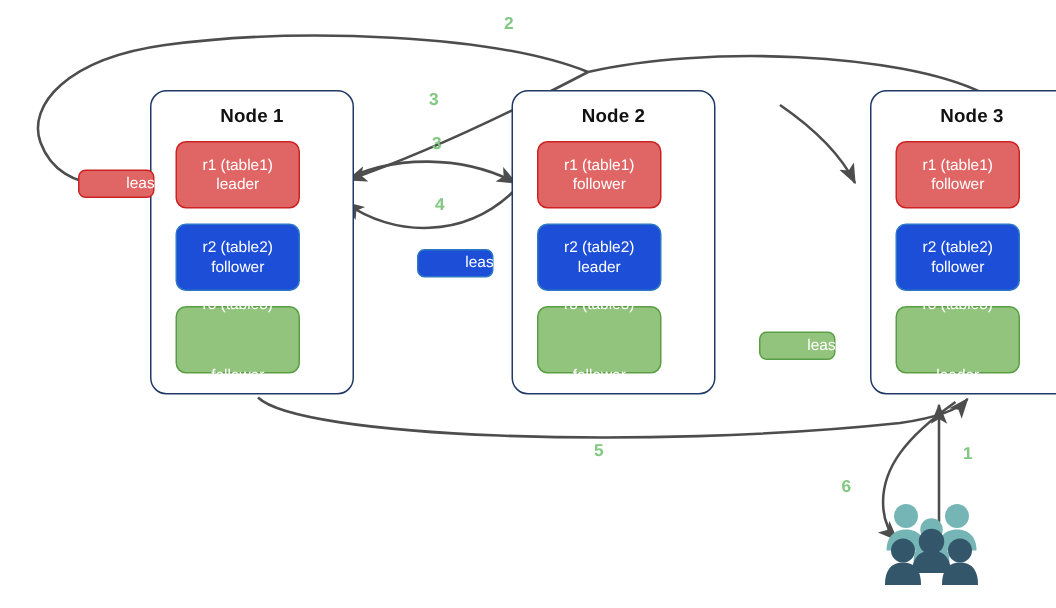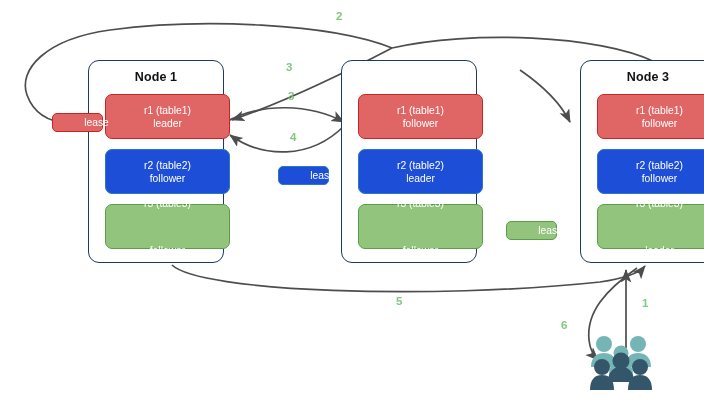--- a/index.html
+++ b/index.html
@@ -42,21 +42,21 @@
     top: 9px;
     text-align: center;
     font-size: 12.5px;
     font-weight: bold;
     color: #111111;
     letter-spacing: 0.1px;
   }
   .replica {
     position: absolute;
     left: 16px;
-    width: 125px;
+    width: 83px;
     height: 45px;
     box-sizing: border-box;
     border-radius: 7px;
     display: flex;
     flex-direction: column;
     align-items: center;
     justify-content: center;
     color: #ffffff;
     font-size: 10.3px;
     line-height: 13px;
@@ -121,37 +121,38 @@
 
     <path d="M 520,70 C 552,92 565,112 570,122" fill="none" stroke="#4d4d4d" stroke-width="1.7" marker-end="url(#ah)"></path>
 
     <path d="M 172,265 C 200,292 430,300 600,282 C 628,278 640,272 645,266" fill="none" stroke="#4d4d4d" stroke-width="1.7" marker-end="url(#ah)"></path>
 
     <path d="M 626,348 L 626,270" fill="none" stroke="#4d4d4d" stroke-width="1.7" marker-end="url(#ah)"></path>
 
     <path d="M 637,268 C 606,290 586,312 589,340 C 590,350 594,356 598,360" fill="none" stroke="#4d4d4d" stroke-width="1.7" marker-end="url(#ah)"></path>
   </svg>
 
-  <div class="node" style="left:88px; top:60px;">
+  <div class="node" style="left:100px; top:60px;">
     <div class="node-title">Node 1</div>
     <div class="replica c-red r-slot0">
       <span class="ln">r1 (table1)</span>
       <span class="ln">leader</span>
     </div>
     <div class="replica c-blue r-slot1">
       <span class="ln">r2 (table2)</span>
       <span class="ln">follower</span>
     </div>
     <div class="replica c-green r-slot2">
       <span class="ln">r3 (table3)</span>
       <span class="ln">follower</span>
     </div>
   </div>
 
   <div class="node" style="left:341px; top:60px;">
+    <div class="node-title">Node 2</div>
     <div class="replica c-red r-slot0">
       <span class="ln">r1 (table1)</span>
       <span class="ln">follower</span>
     </div>
     <div class="replica c-blue r-slot1">
       <span class="ln">r2 (table2)</span>
       <span class="ln">leader</span>
     </div>
     <div class="replica c-green r-slot2">
       <span class="ln">r3 (table3)</span>

